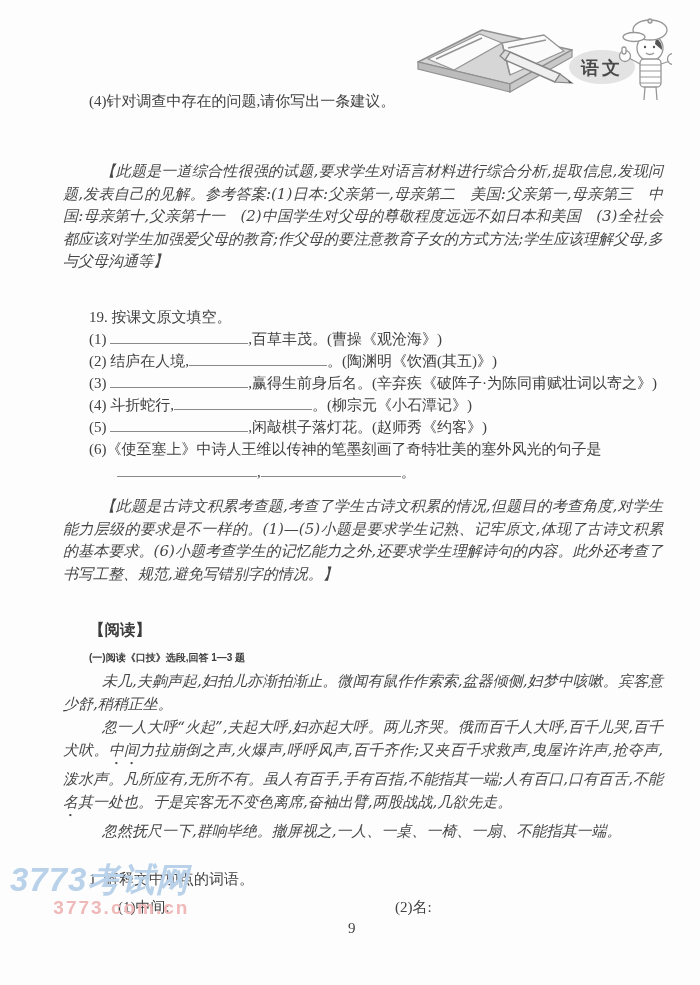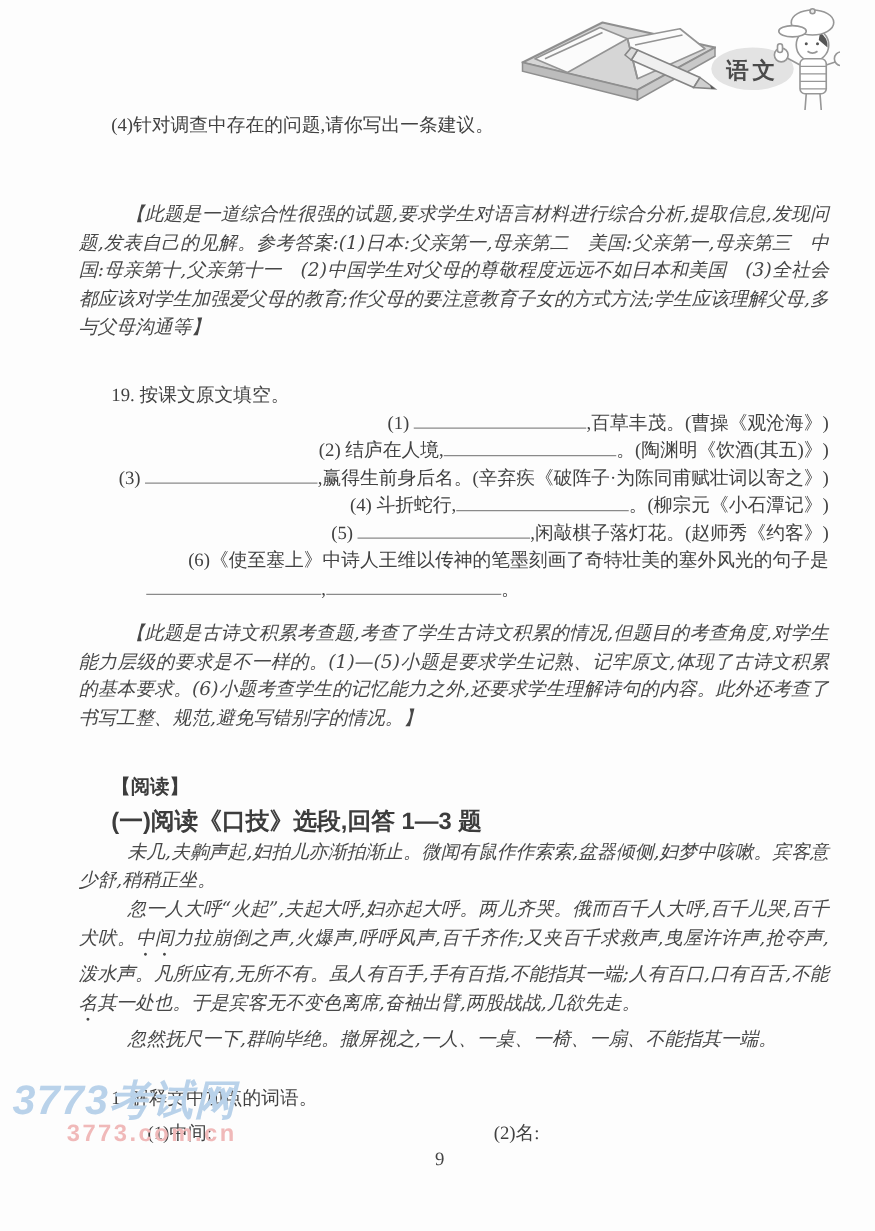--- a/index.html
+++ b/index.html
@@ -6,56 +6,56 @@
   body{
     width:700px;height:985px;
     background:#ffffff;
     font-family:"Liberation Serif","DejaVu Serif",serif;
     color:#414141;
     -webkit-font-smoothing:antialiased;
   }
   .page{position:relative;width:700px;height:985px;overflow:hidden;background:#fdfdfd;}
 
   
-  .header-art{position:absolute;top:0;right:28px;width:260px;height:95px;}
+  .header-art{position:absolute;top:12px;right:28px;width:260px;height:95px;}
 
   
   .content{position:absolute;top:90px;left:63px;width:600px;font-size:15px;line-height:22px;}
 
   .qline{margin:0;padding-left:26px;}
   .analysis{
     margin:48px 0 0 0;
     font-style:italic;
     font-family:"DejaVu Serif","Liberation Serif",serif;
     text-indent:2.5em;
     line-height:22.6px;
     text-align:justify;
     color:#474747;
   }
   .analysis.second{margin-top:11px;}
 
   .q19{margin-top:33px;}
   .q19-title{margin:0;padding-left:26px;}
-  .fill-item{margin:0;padding-left:49px;text-indent:-23px;line-height:22px;text-align:right;}
+  .fill-item{margin:0;padding-left:49px;text-indent:-23px;line-height:22px;}
   .blank{
     display:inline-block;width:138px;height:13px;
     border-bottom:1px solid #8a8a8a;vertical-align:baseline;
   }
   .blanks-line{padding-left:54px;line-height:24px;}
   .blanks-line .blank{width:140px;}
 
   .sec-h{
     margin:33px 0 0 0;padding-left:26px;
     font-weight:bold;font-size:15.5px;line-height:24px;
     font-family:"Liberation Sans","DejaVu Sans",sans-serif;
     color:#3c3c3c;
   }
   .sec-sub{
     margin:4px 0 0 0;padding-left:26px;
-    font-weight:bold;font-size:19px;line-height:24px;
+    font-weight:bold;font-size:10px;line-height:24px;
     font-family:"Liberation Sans","DejaVu Sans",sans-serif;
     color:#3c3c3c;
   }
   .kai{
     margin:0;text-indent:2.6em;line-height:23px;text-align:justify;
     font-style:italic;font-family:"DejaVu Serif","Liberation Serif",serif;
     color:#474747;
   }
   .emph{
     -webkit-text-emphasis:filled dot;

